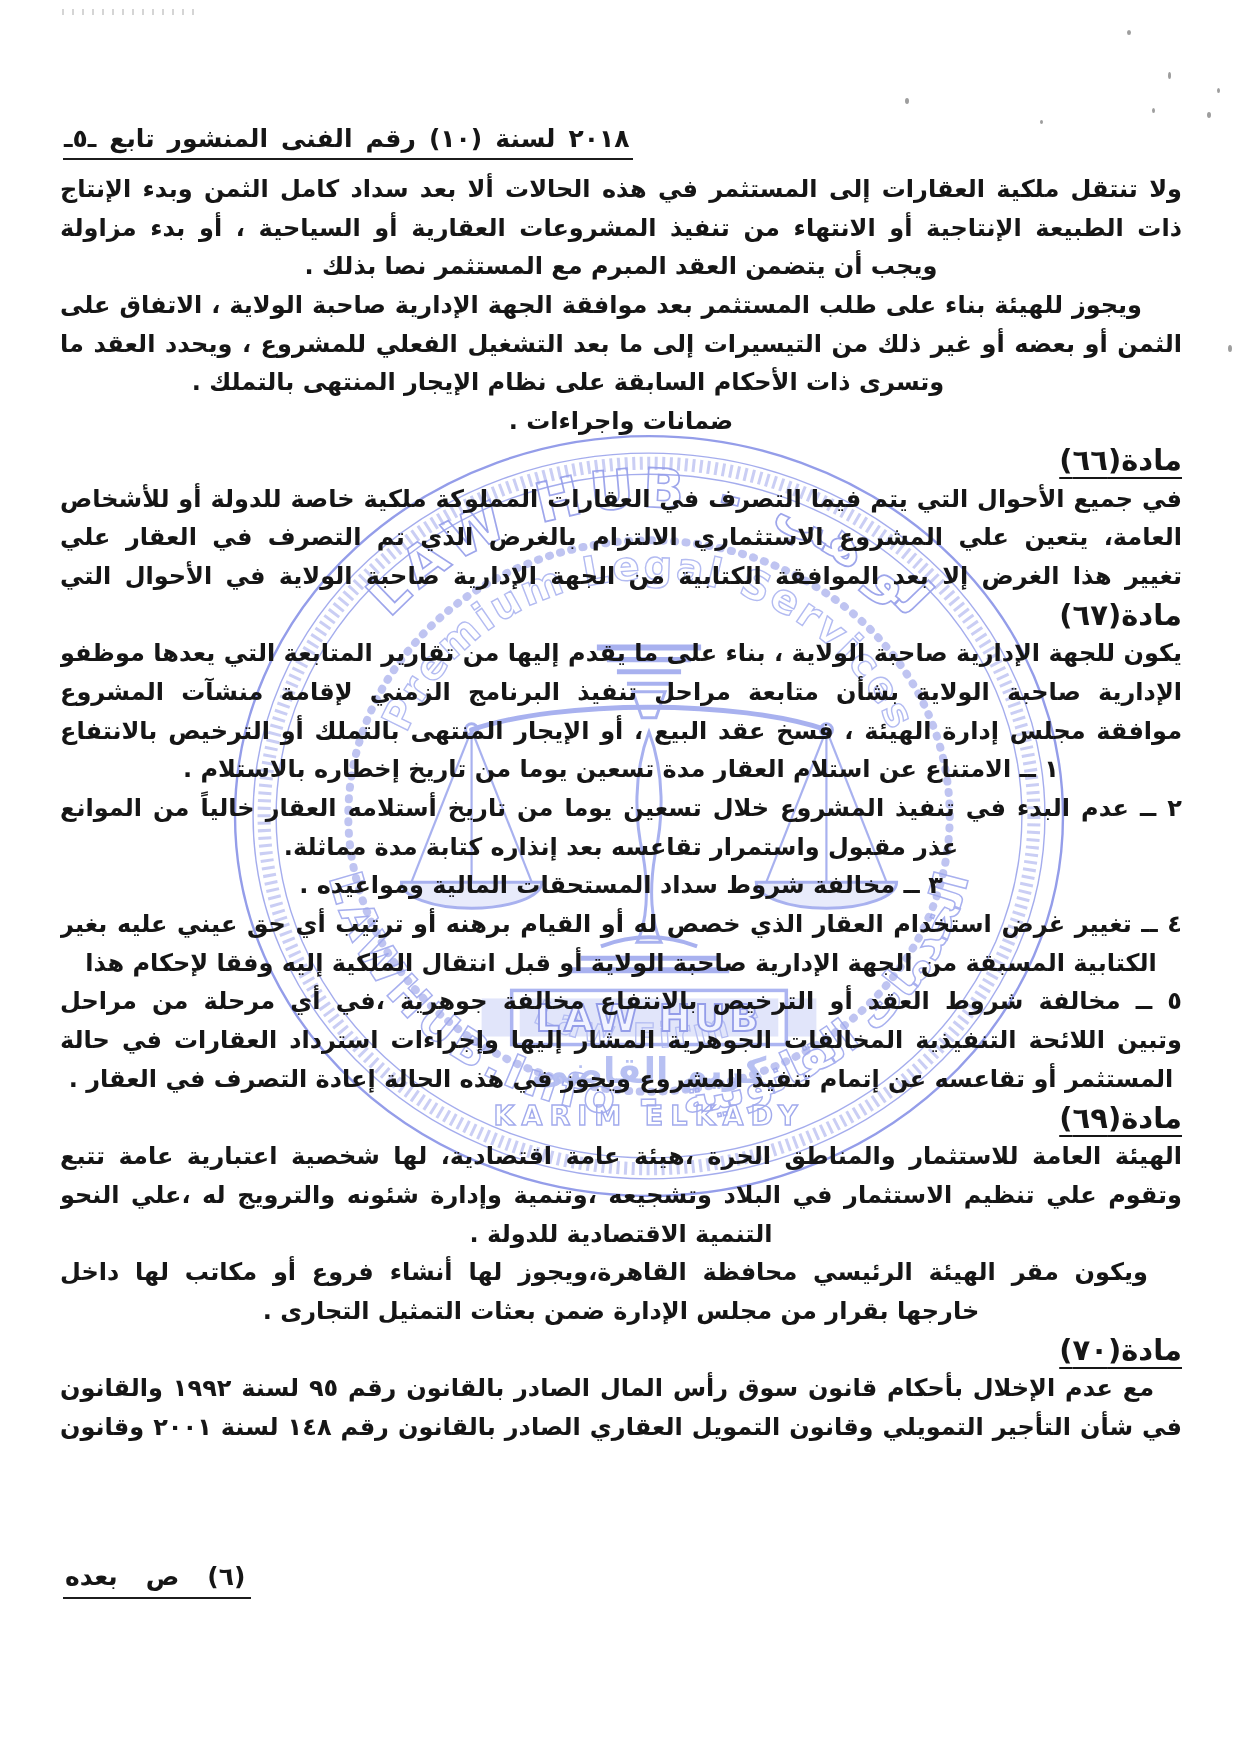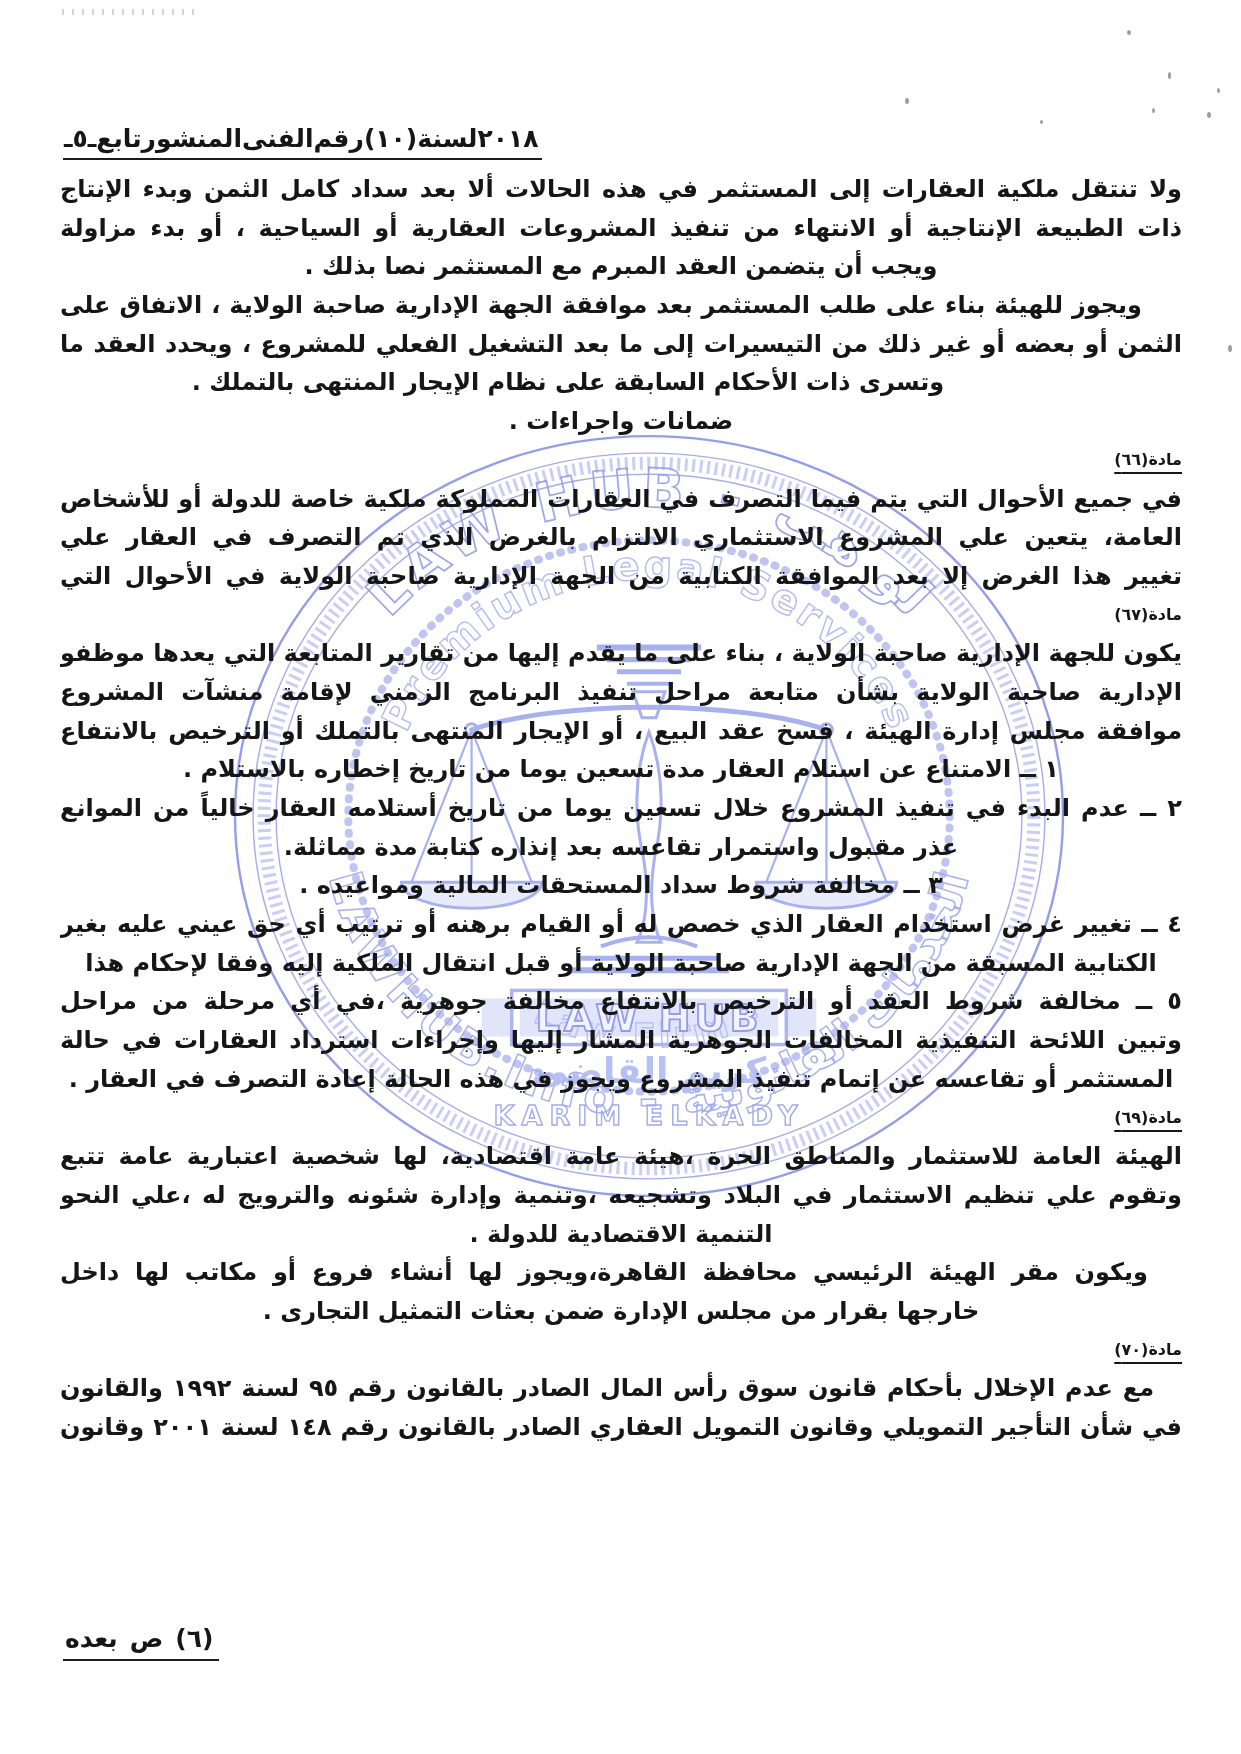--- a/index.html
+++ b/index.html
@@ -20,42 +20,42 @@
   .speck{position:absolute;background:rgba(40,40,40,.45);border-radius:50%;}
   
   .stamp{
     position:absolute;left:228px;top:428px;width:842px;height:776px;
     opacity:.82;z-index:1;pointer-events:none;
   }
   
   .textlayer{position:absolute;inset:0;z-index:2;color:#161616;}
   .hdr{
     position:absolute;left:63px;top:124px;
-    display:flex;direction:ltr;align-items:baseline;
+    display:flex;direction:ltr;gap:13px;align-items:baseline;
     font-size:25px;font-weight:bold;
     border-bottom:2.6px solid #1c1c1c;padding:0 3px 5px 1px;
   }
   .hdr span{direction:rtl;unicode-bidi:isolate;white-space:nowrap;}
   .docbody{
     position:absolute;left:60px;top:170px;width:1122px;
     direction:rtl;font-weight:bold;font-size:24px;
   }
   .line{
     height:38.7px;line-height:38.7px;overflow:hidden;
     text-align:center;white-space:normal;
   }
   .line.fill{text-align:justify;text-align-last:justify;}
   .heading{
     height:38.7px;line-height:38.7px;text-align:right;
-    font-size:16px;font-weight:bold;
+    font-size:29px;font-weight:bold;
   }
   .heading.u{text-decoration:underline;text-decoration-thickness:2.4px;text-underline-offset:7px;}
   .ftr{
-    position:absolute;left:63px;top:1624px;
-    display:flex;direction:ltr;gap:12px;align-items:flex-start;
+    position:absolute;left:63px;top:1562px;
+    display:flex;direction:ltr;gap:28px;align-items:flex-start;
     font-size:25px;font-weight:bold;
     border-bottom:2.6px solid #1c1c1c;padding:0 6px 6px 2px;
   }
   .ftr span{direction:rtl;unicode-bidi:isolate;white-space:nowrap;}
 </style>
 </head>
 <body>
 
 <div class="page">
 

